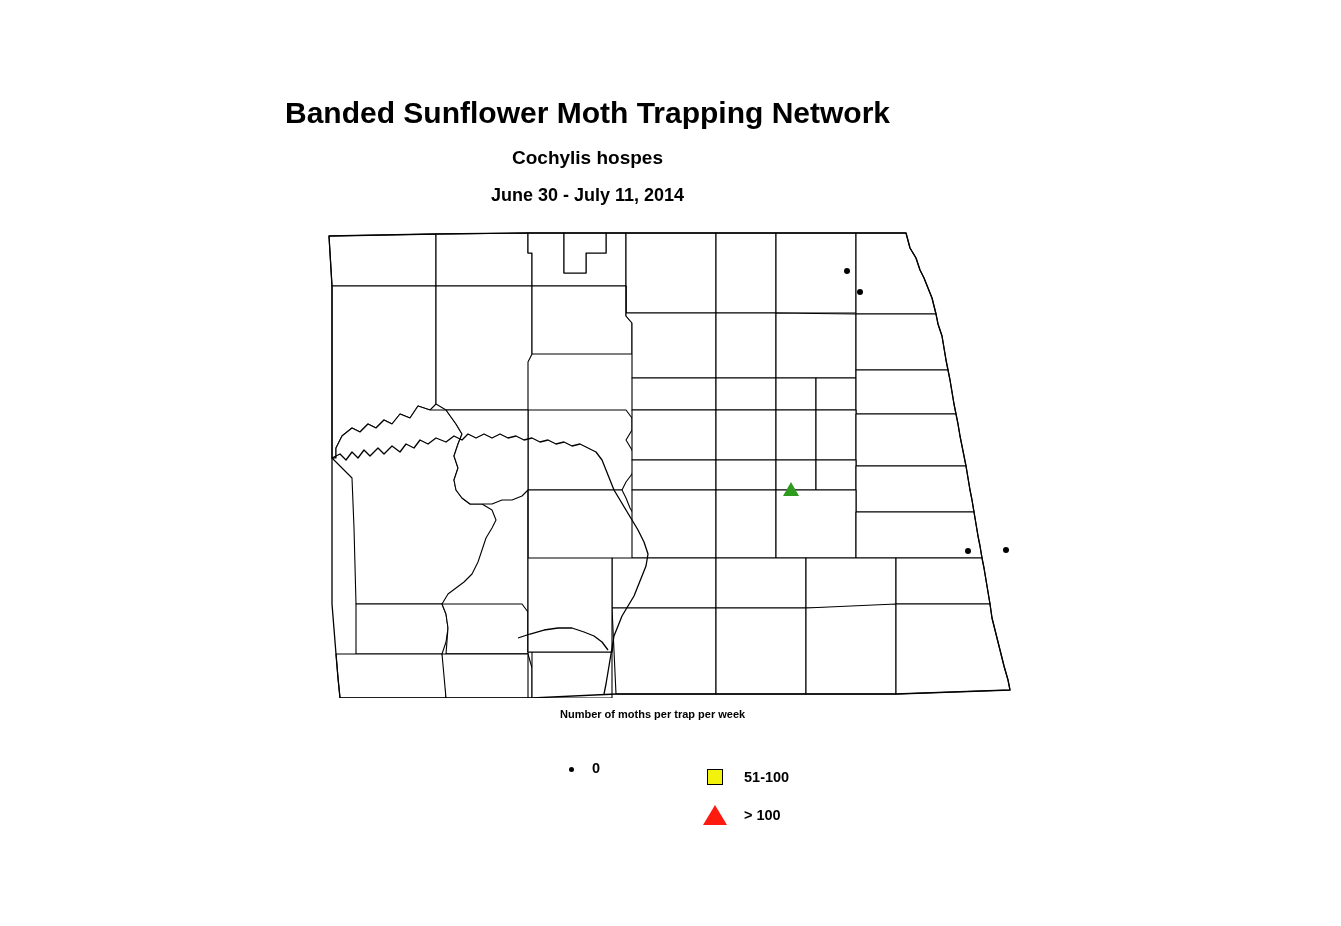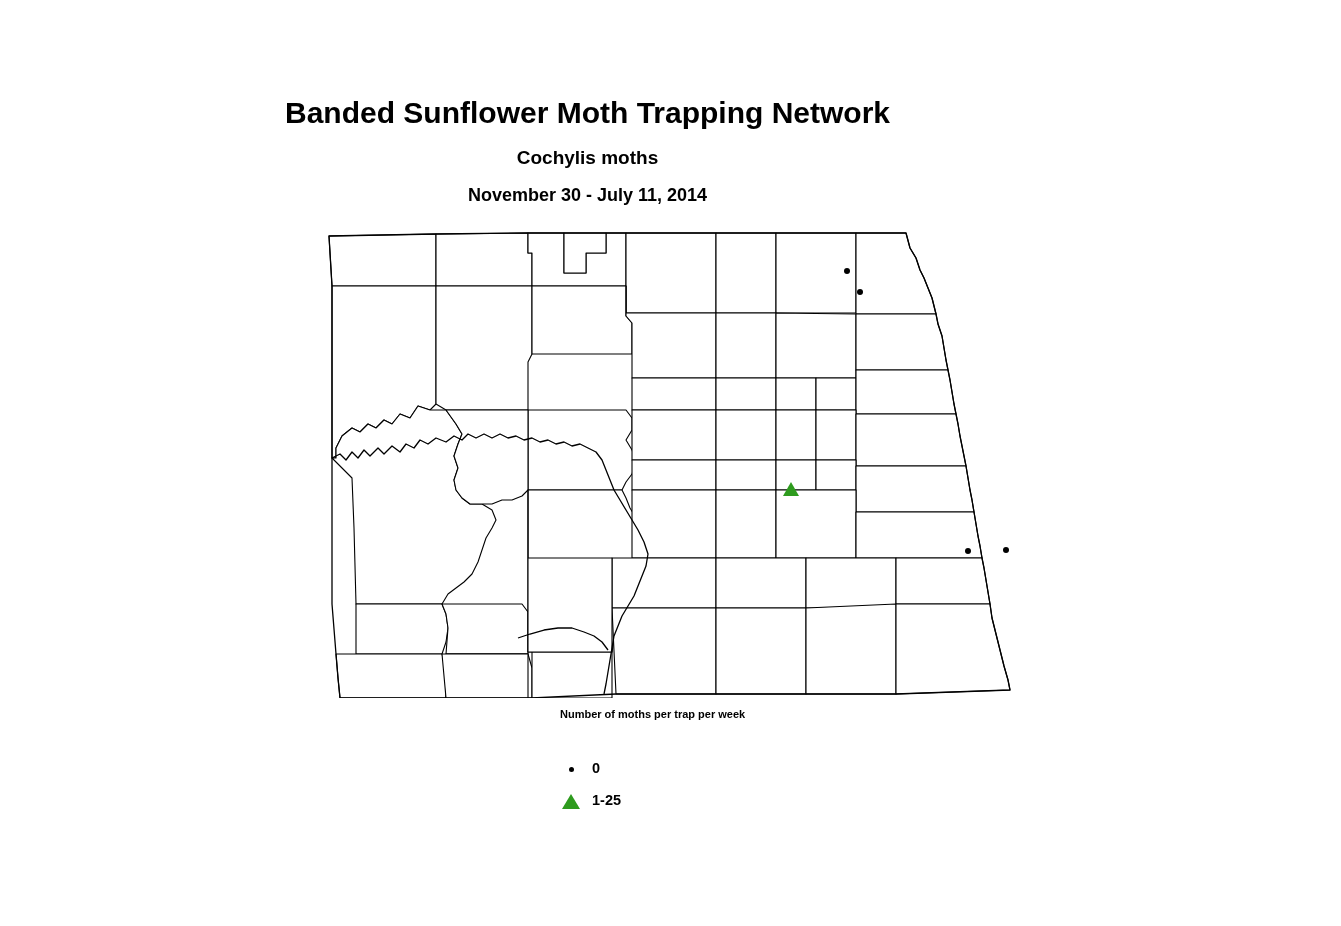--- a/index.html
+++ b/index.html
@@ -175,22 +175,22 @@
     border-bottom: 14px solid #2E9B1E;
   }
 </style>
 </head>
 <body>
 
 <div id="page">
 
   <div class="title-block">
     <div class="title-main">Banded Sunflower Moth Trapping Network</div>
-    <div class="title-species">Cochylis moths</div>
-    <div class="title-dates">November 30 - July 11, 2014</div>
+    <div class="title-species">Cochylis hospes</div>
+    <div class="title-dates">June 30 - July 11, 2014</div>
   </div>
 
   <div id="map-wrap">
     <svg id="map-svg" viewBox="0 0 760 470" preserveAspectRatio="none">
 
       <g>
 
         <path class="county" d="M33,8 L140,6 L140,58 L36,58 Z"></path>
 
         <path class="county" d="M140,6 L232,5 L232,25 L236,25 L236,58 L140,58 Z"></path>
@@ -304,23 +304,31 @@
   <div id="legend">
     <div class="legend-title">Number of moths per trap per week</div>
 
     <div class="legend-col-left">
       <div class="legend-row">
         <span class="sym-box">
             <span class="dot-small"></span>
           </span>
         <span class="legend-label">0</span>
       </div>
-      <div class="legend-row">
+    </div>
+
+    <div class="legend-col-right">
+      <div class="legend-row wide">
         <span class="sym-box">
-            <span class="tri-green"></span>
+            <span class="sq-yellow"></span>
           </span>
-        <span class="legend-label">1-25</span>
+        <span class="legend-label">51-100</span>
+      </div>
+      <div class="legend-row wide">
+        <span class="sym-box">
+            <span class="tri-red"></span>
+          </span>
+        <span class="legend-label">&gt; 100</span>
       </div>
     </div>
-
   </div>
 
 </div>
 
 </body></html>

